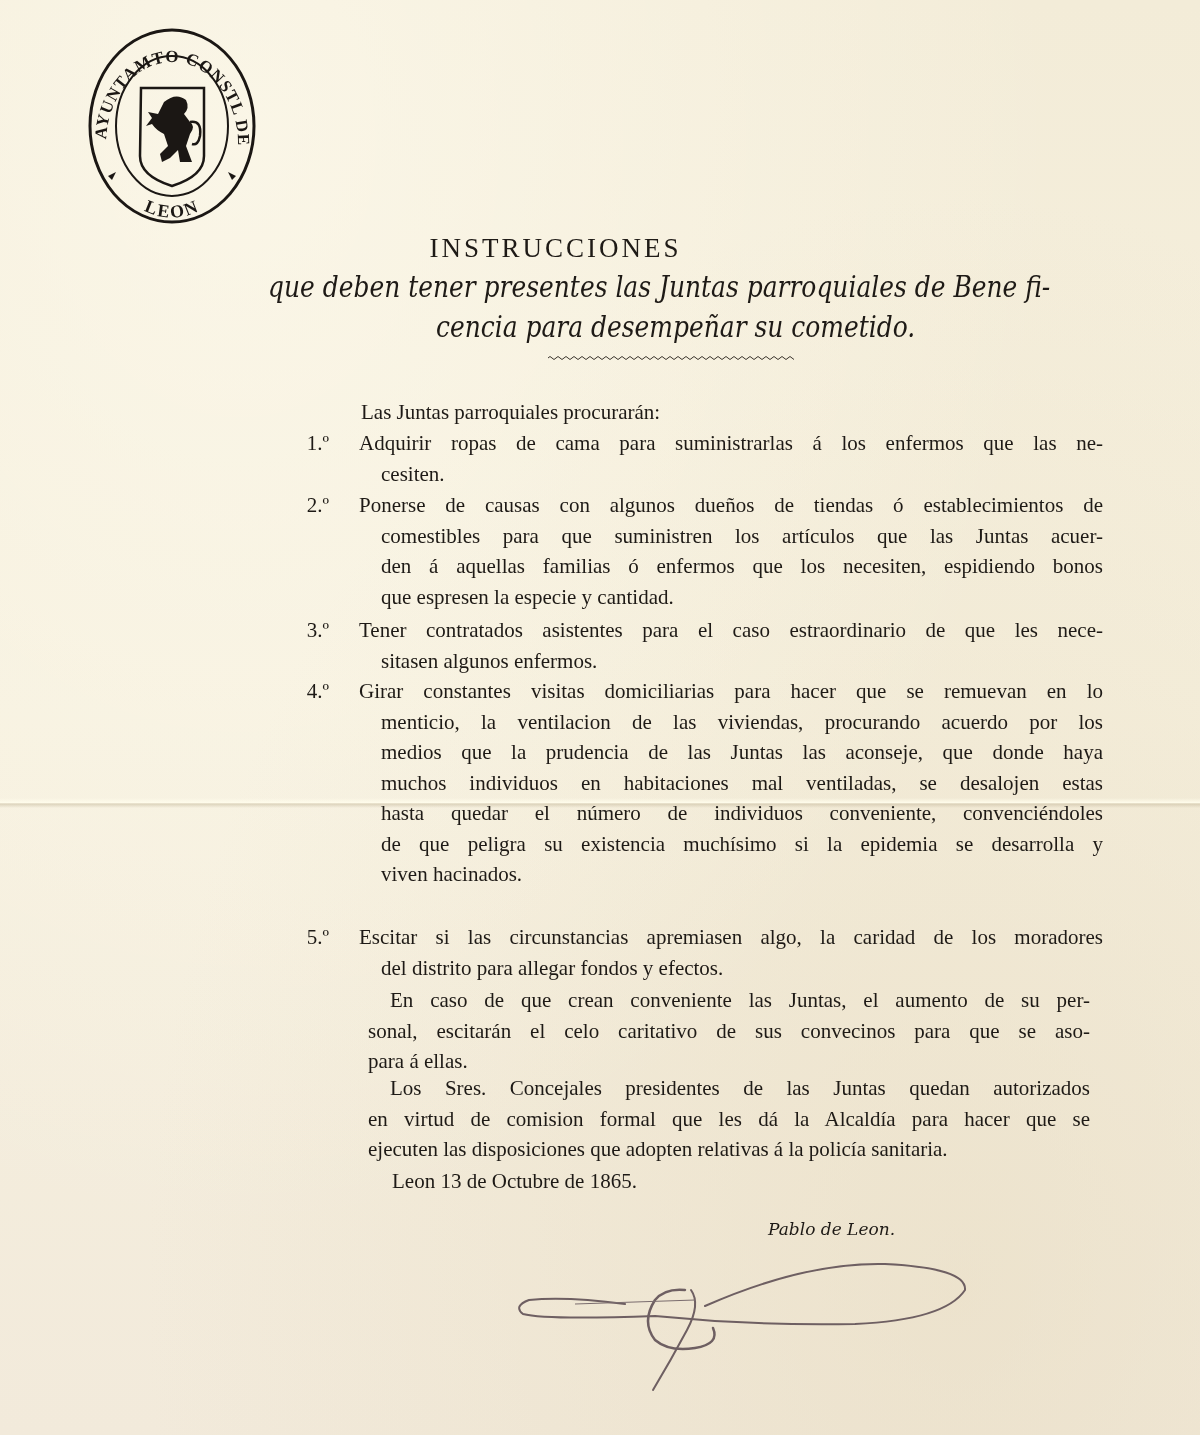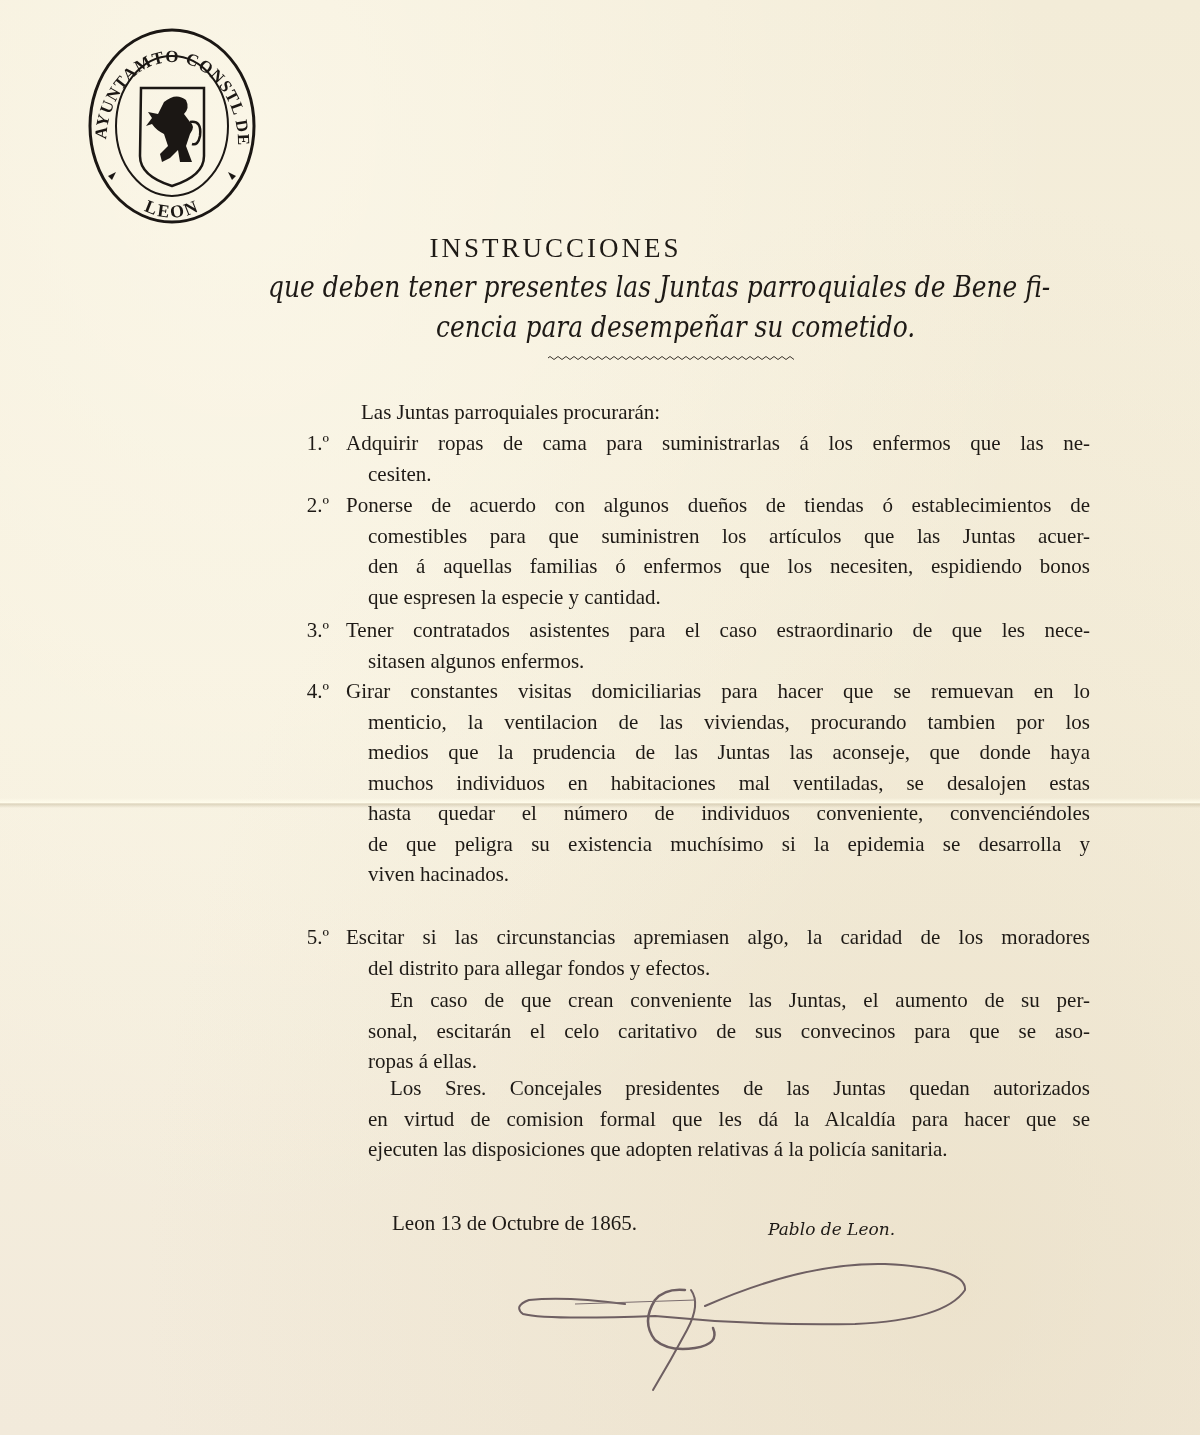--- a/index.html
+++ b/index.html
@@ -27,26 +27,26 @@
     font-style: italic; font-size: 29px; line-height: 38px;
     font-family: "DejaVu Serif", serif;
   }
   .sub1 { position: absolute; left: 268px; top: 268px; white-space: nowrap; transform: scaleX(0.86); transform-origin: left; }
   .sub2 { position: absolute; left: 436px; top: 308px; white-space: nowrap; transform: scaleX(0.86); transform-origin: left; }
   .wave { position: absolute; left: 548px; top: 354px; width: 246px; height: 8px; }
   .body-text { font-size: 21px; line-height: 30.5px; font-family: "Liberation Serif", serif; }
   .intro { position: absolute; left: 361px; top: 397px; }
   .item { position: absolute; left: 0; width: 1200px; }
   .num { position: absolute; left: 296px; width: 44px; text-align: center; }
-  .item-text { position: absolute; left: 346px; width: 744px; }
+  .item-text { position: absolute; left: 359px; width: 744px; }
   .line { white-space: nowrap; text-align: justify; text-align-last: justify; }
   .line.last { text-align-last: left; }
   .indent { padding-left: 22px; }
   .para { position: absolute; left: 370px; width: 720px; }
-  .date { position: absolute; left: 392px; top: 1208px; }
+  .date { position: absolute; left: 392px; top: 1166px; }
   .signer { position: absolute; left: 730px; top: 1219px; font-style: italic; font-size: 17px; font-family: "DejaVu Serif", serif; margin-left: 38px; }
   .signature { position: absolute; left: 505px; top: 1260px; width: 480px; height: 150px; }
 </style>
 </head>
 <body>
 
 <div class="fold"></div>
 
 <svg class="seal" viewBox="0 0 172 200">
   <ellipse cx="86" cy="100" rx="82" ry="96" fill="none" stroke="#1b1714" stroke-width="3"></ellipse>
@@ -85,60 +85,60 @@
   <span class="num">1.º</span>
   <div class="item-text">
     <div class="line">Adquirir ropas de cama para suministrarlas á los enfermos que las ne-</div>
     <div class="line last indent">cesiten.</div>
   </div>
 </div>
 
 <div class="item body-text" style="top:490px;">
   <span class="num">2.º</span>
   <div class="item-text">
-    <div class="line">Ponerse de acuerdo con algunos dueños de tiendas ó establecimientos de</div>
+    <div class="line">Ponerse de causas con algunos dueños de tiendas ó establecimientos de</div>
     <div class="line indent">comestibles para que suministren los artículos que las Juntas acuer-</div>
     <div class="line indent">den á aquellas familias ó enfermos que los necesiten, espidiendo bonos</div>
     <div class="line last indent">que espresen la especie y cantidad.</div>
   </div>
 </div>
 
 <div class="item body-text" style="top:615px;">
   <span class="num">3.º</span>
   <div class="item-text">
     <div class="line">Tener contratados asistentes para el caso estraordinario de que les nece-</div>
     <div class="line last indent">sitasen algunos enfermos.</div>
   </div>
 </div>
 
 <div class="item body-text" style="top:676px;">
   <span class="num">4.º</span>
   <div class="item-text">
     <div class="line">Girar constantes visitas domiciliarias para hacer que se remuevan en lo</div>
-    <div class="line indent">menticio, la ventilacion de las viviendas, procurando tambien por los</div>
+    <div class="line indent">menticio, la ventilacion de las viviendas, procurando acuerdo por los</div>
     <div class="line indent">medios que la prudencia de las Juntas las aconseje, que donde haya</div>
     <div class="line indent">muchos individuos en habitaciones mal ventiladas, se desalojen estas</div>
     <div class="line indent">hasta quedar el número de individuos conveniente, convenciéndoles</div>
     <div class="line indent">de que peligra su existencia muchísimo si la epidemia se desarrolla y</div>
     <div class="line last indent">viven hacinados.</div>
   </div>
 </div>
 
 <div class="item body-text" style="top:922px;">
   <span class="num">5.º</span>
   <div class="item-text">
     <div class="line">Escitar si las circunstancias apremiasen algo, la caridad de los moradores</div>
     <div class="line last indent">del distrito para allegar fondos y efectos.</div>
   </div>
 </div>
 
 <div class="para body-text" style="top:985px; left:346px; width:744px;">
   <div class="line" style="padding-left:44px;">En caso de que crean conveniente las Juntas, el aumento de su per-</div>
   <div class="line indent">sonal, escitarán el celo caritativo de sus convecinos para que se aso-</div>
-  <div class="line last indent">ropas á ellas.</div>
+  <div class="line last indent">para á ellas.</div>
 </div>
 
 <div class="para body-text" style="top:1073px; left:346px; width:744px;">
   <div class="line" style="padding-left:44px;">Los Sres. Concejales presidentes de las Juntas quedan autorizados</div>
   <div class="line indent">en virtud de comision formal que les dá la Alcaldía para hacer que se</div>
   <div class="line last indent">ejecuten las disposiciones que adopten relativas á la policía sanitaria.</div>
 </div>
 
 <div class="body-text date">Leon 13 de Octubre de 1865.</div>
 

